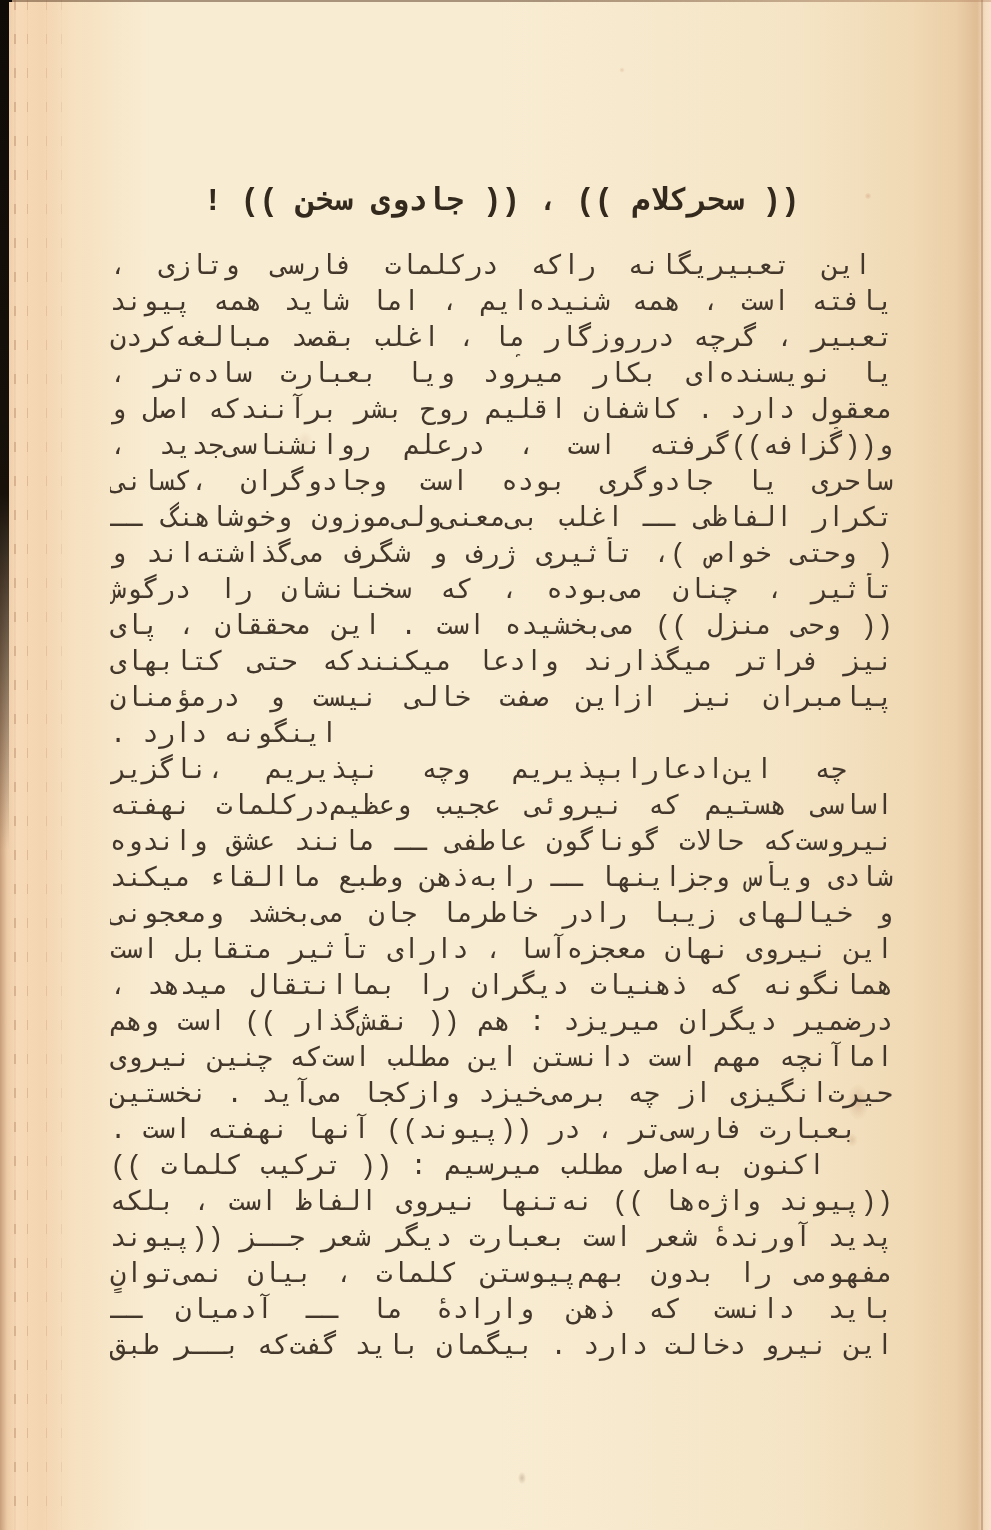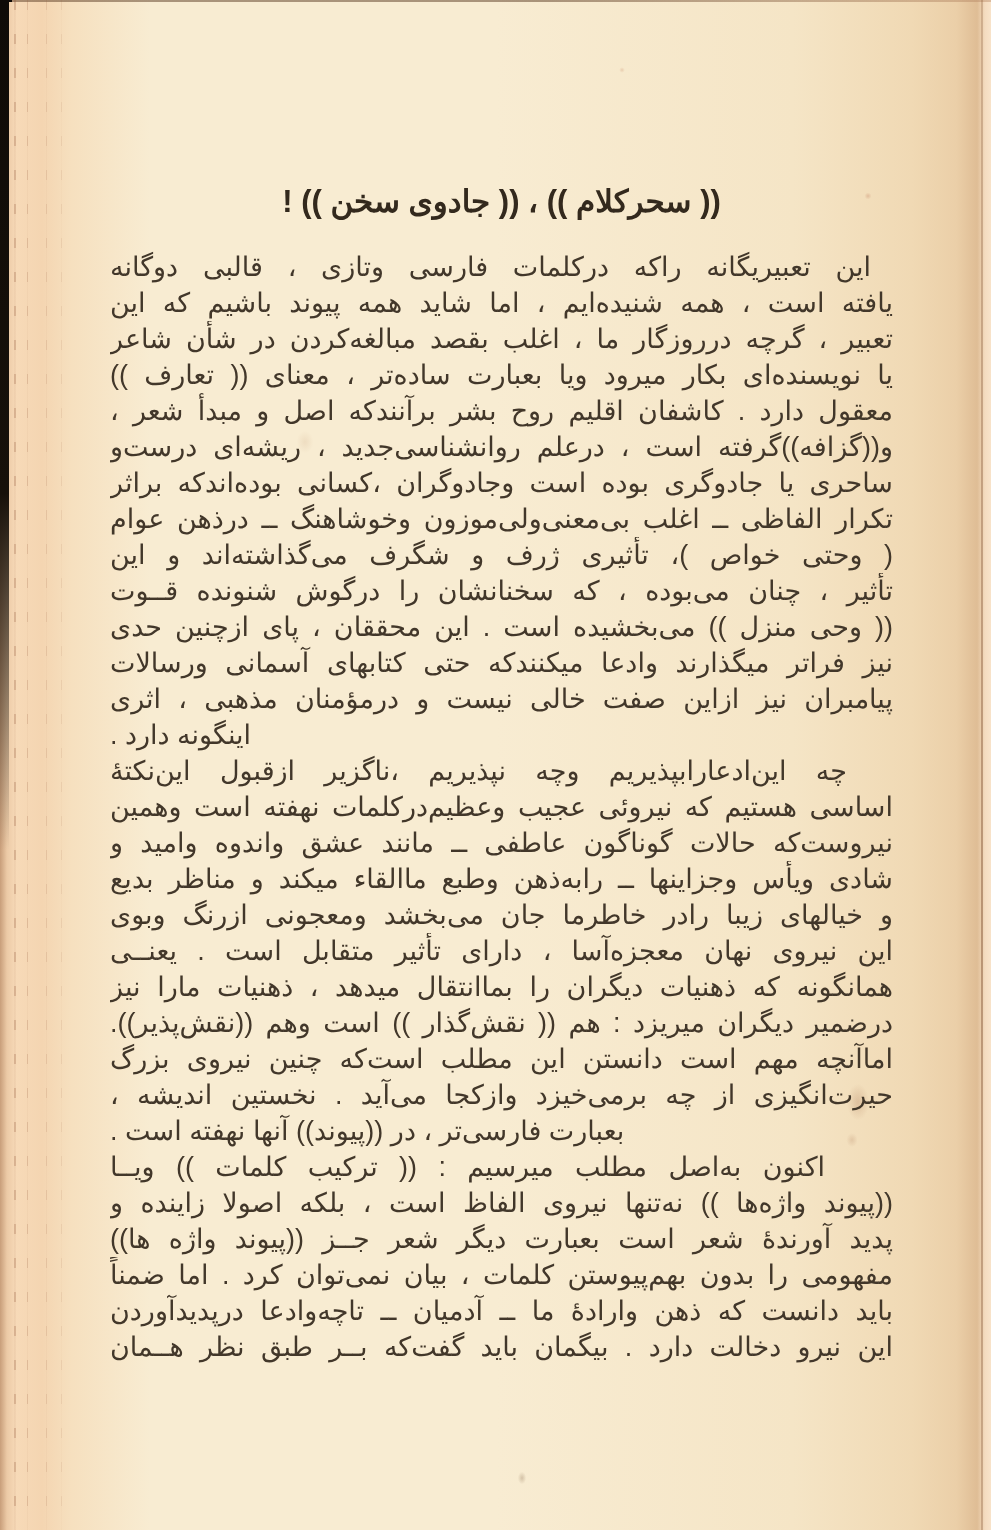--- a/index.html
+++ b/index.html
@@ -1,19 +1,19 @@
 <!DOCTYPE html>
 <html lang="fa" dir="rtl"><head>
 <meta charset="utf-8">
 <style>
   html,body{margin:0;padding:0;}
   body{width:991px;height:1530px;overflow:hidden;background:#555;}
   .scan{
     position:relative;width:991px;height:1530px;
-    font-family:Liberation Sans, sans-serif;
+    font-family:Liberation Mono, monospace;
     background:linear-gradient(90deg,
       #c89e7a 0px,#eccaa6 7px,#f7dab8 16px,#f4d5b1 42px,#f6e0bf 72px,
       #f8ecd2 150px,#f8ecd2 50%,#f5e5c6 80%,#f0d9b4 92%,#ebcfa8 96.5%,
       #dfbd95 98.6%,#f4dcc0 99.4%,#f8e3ca 100%);
     margin-left:16px;
   }
   .edge-top{position:absolute;top:0;left:0;width:100%;height:2px;
     background:linear-gradient(90deg,#0e0a07 0 12px,rgba(104,74,50,.55) 12px 55%,rgba(180,130,95,.40) 100%);}
   .edge-black{position:absolute;left:0;top:0;width:9px;height:850px;
     background:linear-gradient(180deg,#0f0b07 0%,#17110a 58%,rgba(23,17,10,0) 100%);}

